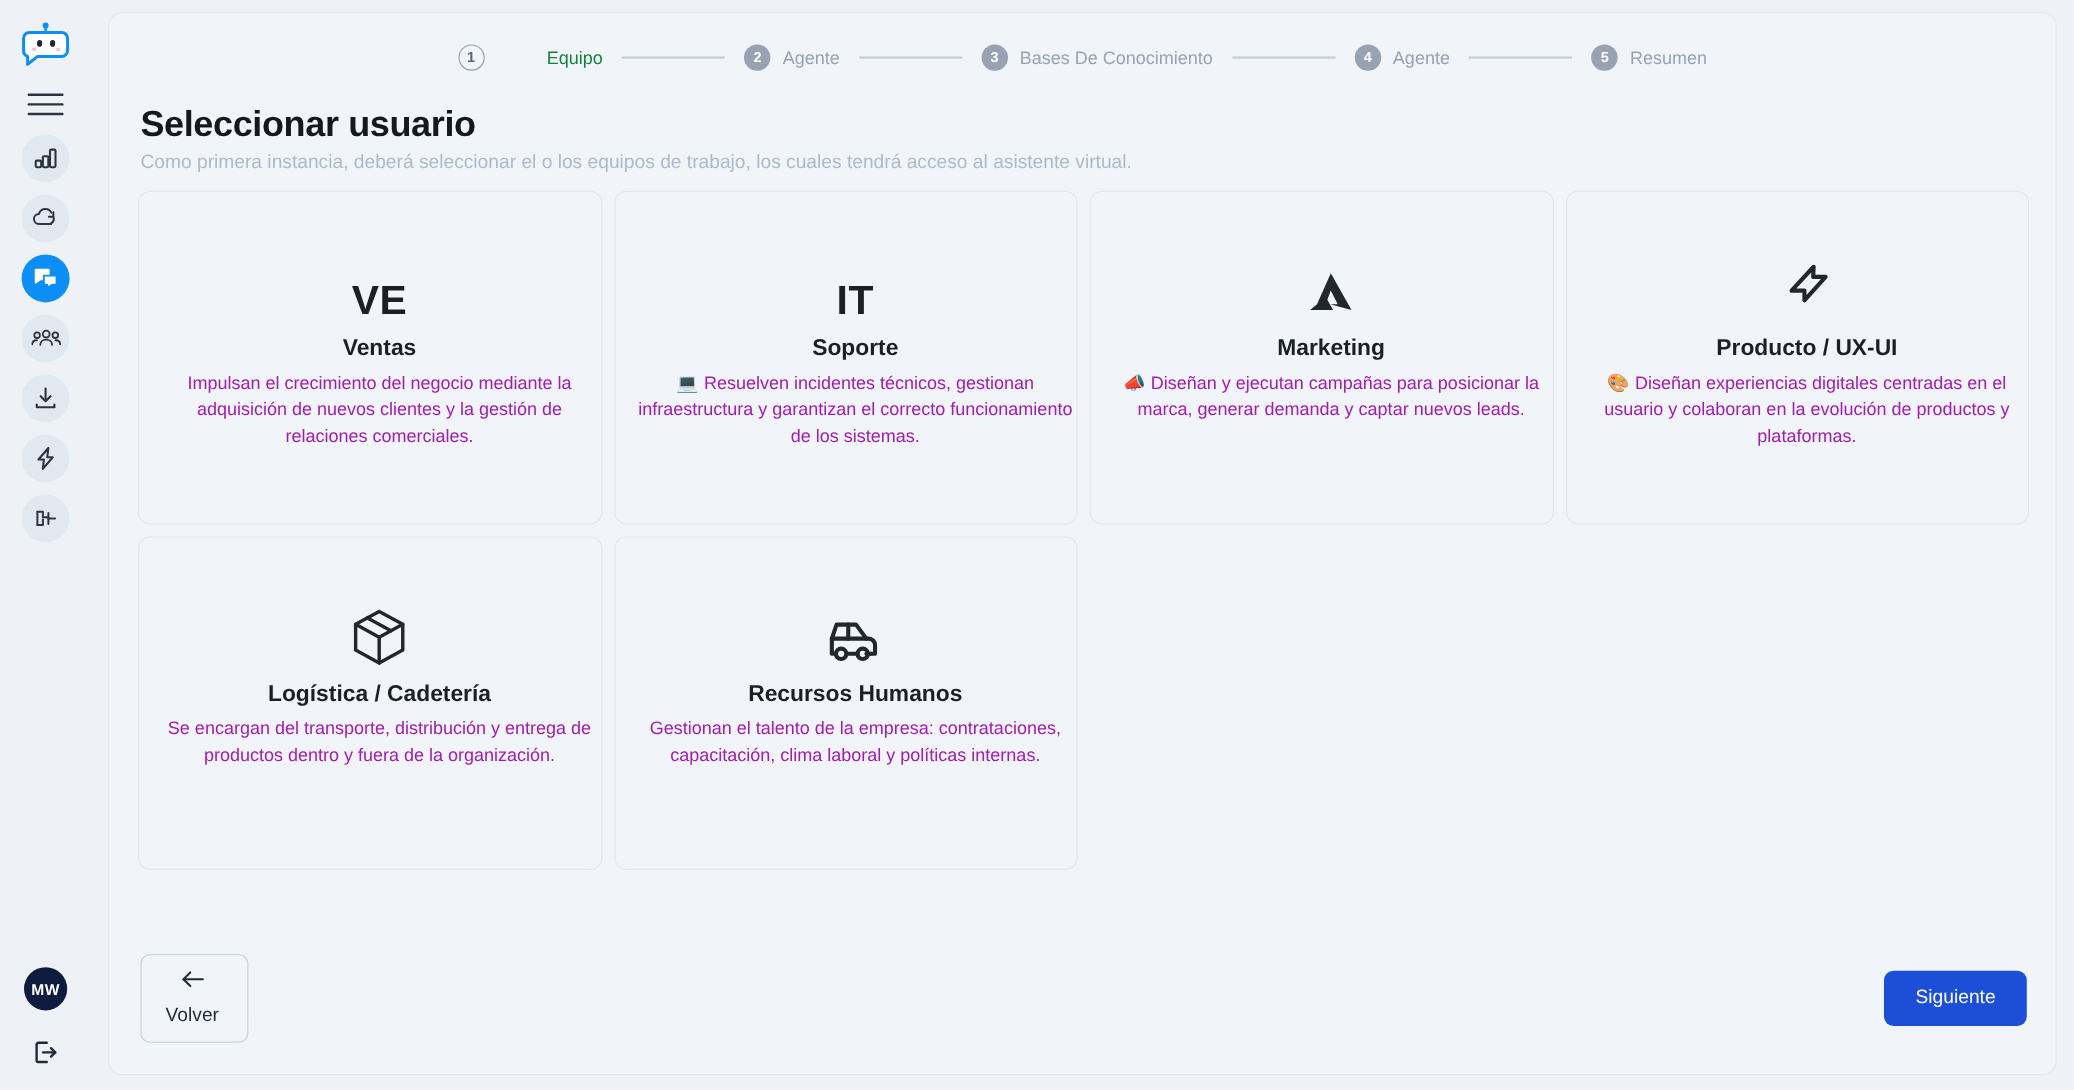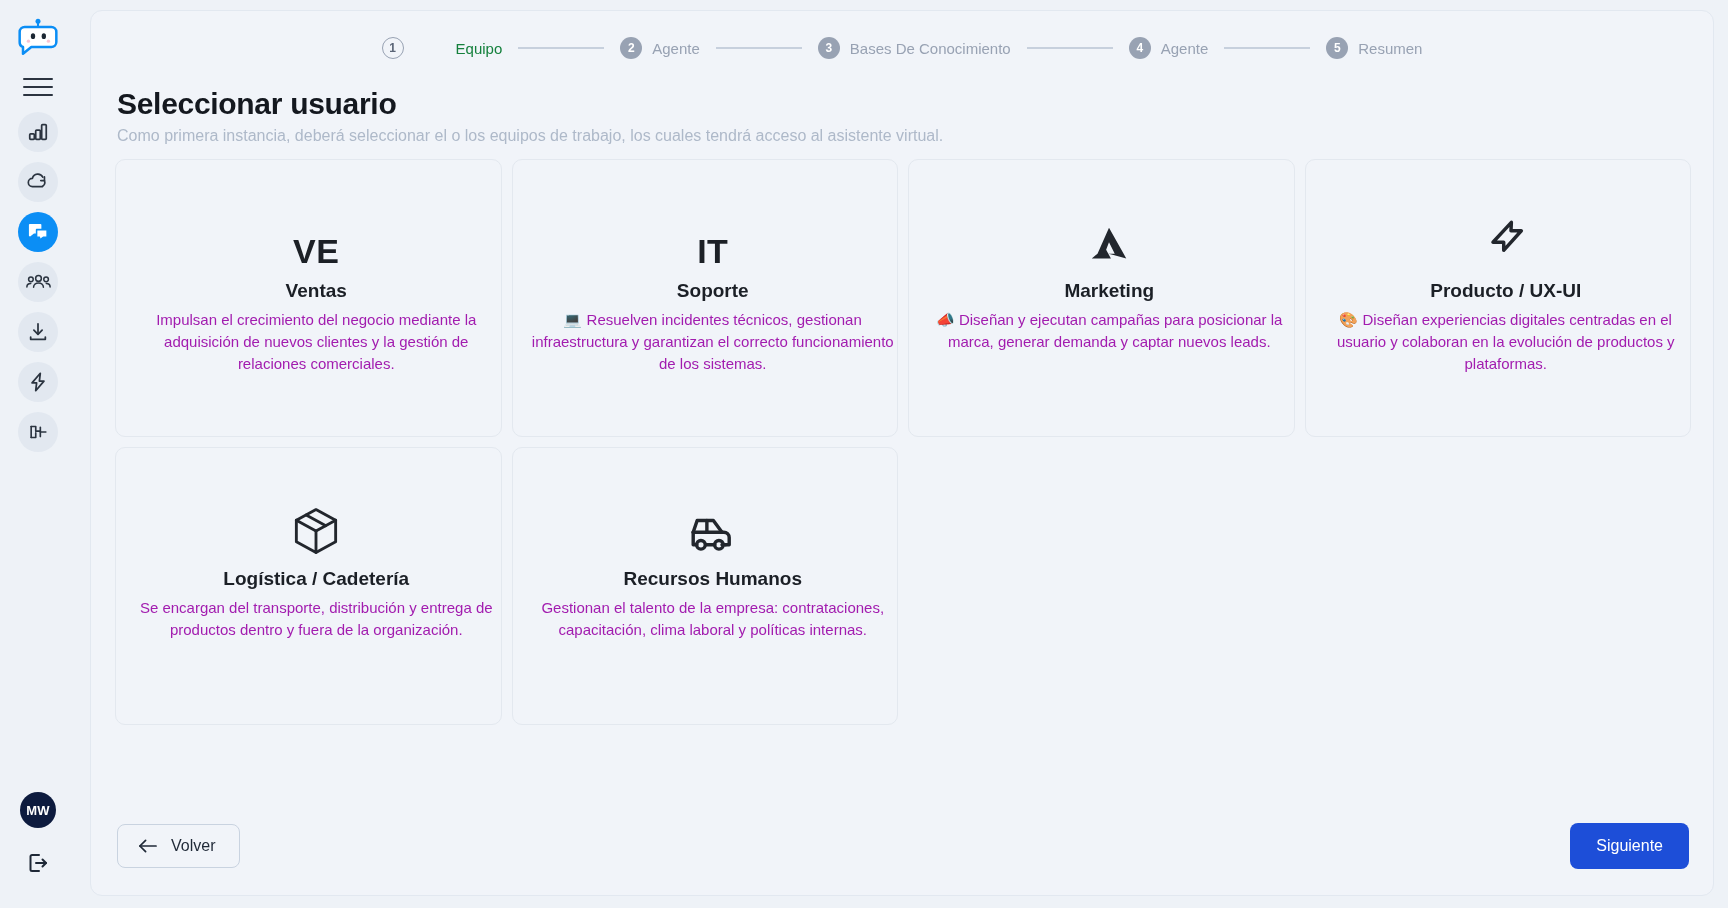--- a/index.html
+++ b/index.html
@@ -9,21 +9,21 @@
     background: #eef2f7;
     overflow: hidden;
   }
   body { display: flex; }
 
   
   .sidebar {
     width: 76px; height: 908px;
     background: #eef2f7;
     display: flex; flex-direction: column; align-items: center;
-    padding-top: 14px; padding-bottom: 14px;
+    padding-top: 14px; 
     flex: 0 0 76px;
     position: relative;
   }
   .logo-wrap { width: 46px; height: 46px; display:flex; align-items:center; justify-content:center; margin-bottom: 12px;}
   .hamburger { width: 36px; height: 30px; display:flex; flex-direction:column; justify-content:center; gap:6px; align-items:center; cursor:pointer; margin-bottom: 10px;}
   .hamburger span { display:block; width:30px; height:2px; background:#2b3440; border-radius:2px; }
   .nav-icon {
     width: 40px; height: 40px; border-radius: 20px;
     background: #e2e8f0;
     display: flex; align-items: center; justify-content: center;
@@ -103,21 +103,21 @@
     margin-top: auto;
     display: flex; align-items: center; justify-content: space-between;
     padding: 0 24px 26px 26px;
   }
   .btn-back {
     display: flex; align-items: center; gap: 14px;
     background: #f1f4f9;
     border: 1px solid #c9d3e0;
     border-radius: 8px;
     padding: 12px 24px 12px 20px;
-    font-size: 16px; color: #1f2937; cursor: pointer;
+    font-size: 16px; color: #1f2937; cursor: pointer; flex-direction: column;
   }
   .btn-next {
     background: #1d4ed8; color: #fff;
     border: none; border-radius: 8px;
     padding: 14px 26px;
     font-size: 16px; cursor: pointer;
   }
 </style>
 </head>
 <body>

